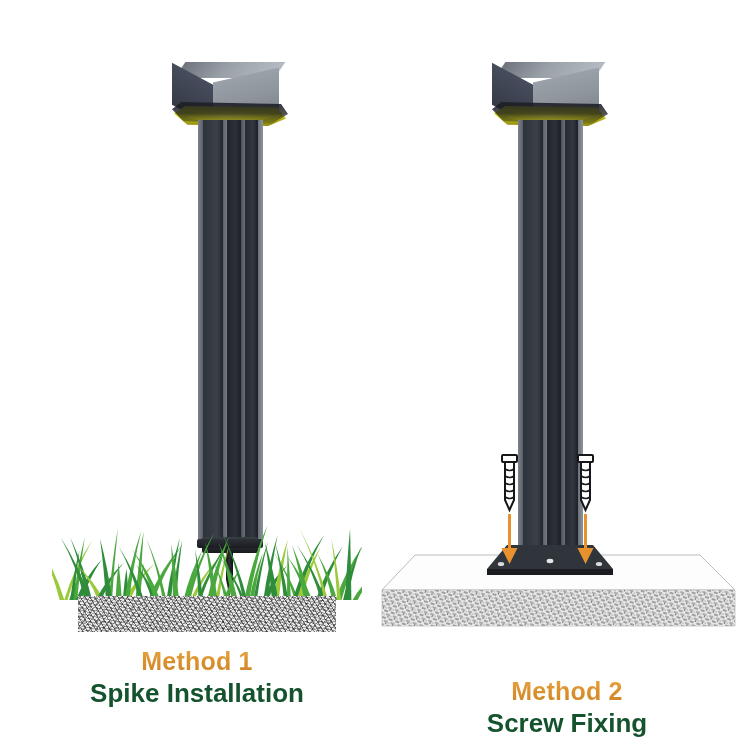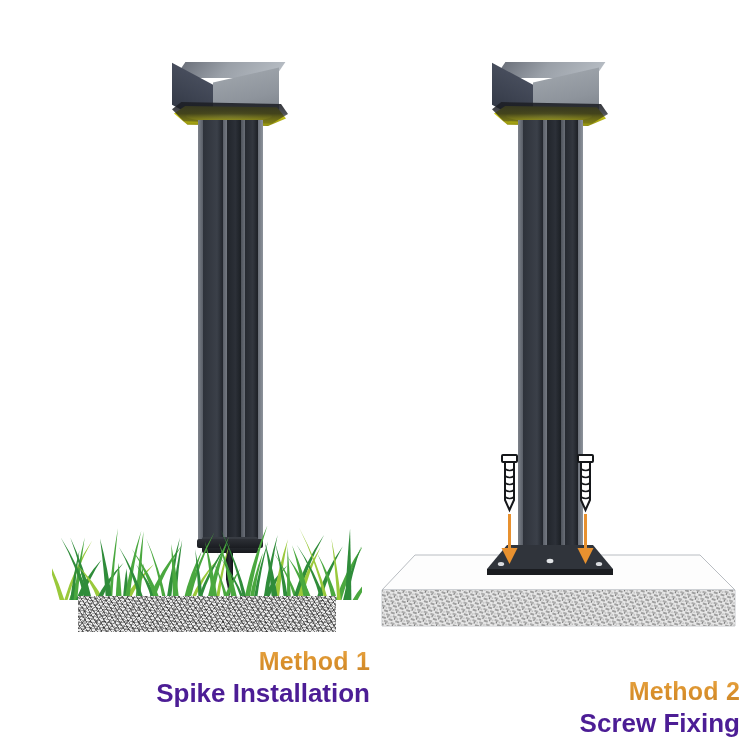--- a/index.html
+++ b/index.html
@@ -87,30 +87,30 @@
     background-image:
       repeating-linear-gradient(58deg, rgba(20,20,20,.55) 0 1px, rgba(255,255,255,0) 1px 4px),
       repeating-linear-gradient(-52deg, rgba(40,40,40,.40) 0 1px, rgba(255,255,255,0) 1px 5px),
       repeating-linear-gradient(12deg, rgba(0,0,0,.30) 0 1px, rgba(255,255,255,0) 1px 3px),
       radial-gradient(circle at 20% 30%, rgba(0,0,0,.22) 0 1px, rgba(0,0,0,0) 1px),
       radial-gradient(circle at 72% 66%, rgba(0,0,0,.22) 0 1px, rgba(0,0,0,0) 1px);
     background-size:auto,auto,auto,6px 6px,7px 7px;
   }
 
   
-  .caption{position:absolute;text-align:right;width:370px;}
+  .caption{position:absolute;text-align:center;width:370px;padding-left:12px;}
   .cap-method{
     font-size:25px;font-weight:bold;letter-spacing:.2px;
     background:linear-gradient(180deg,#eaa948 0%,#d98f2a 55%,#c9862b 100%);
     -webkit-background-clip:text;background-clip:text;color:#d9912f;
     -webkit-text-fill-color:transparent;
     line-height:30px;
   }
   .cap-sub{
-    font-size:26px;font-weight:bold;color:#4c1d95;line-height:32px;
+    font-size:26px;font-weight:bold;color:#14532d;line-height:32px;
     margin-top:1px;
   }
 </style>
 </head>
 <body>
 
 <div class="stage">
 
   <div class="panel left">
 

